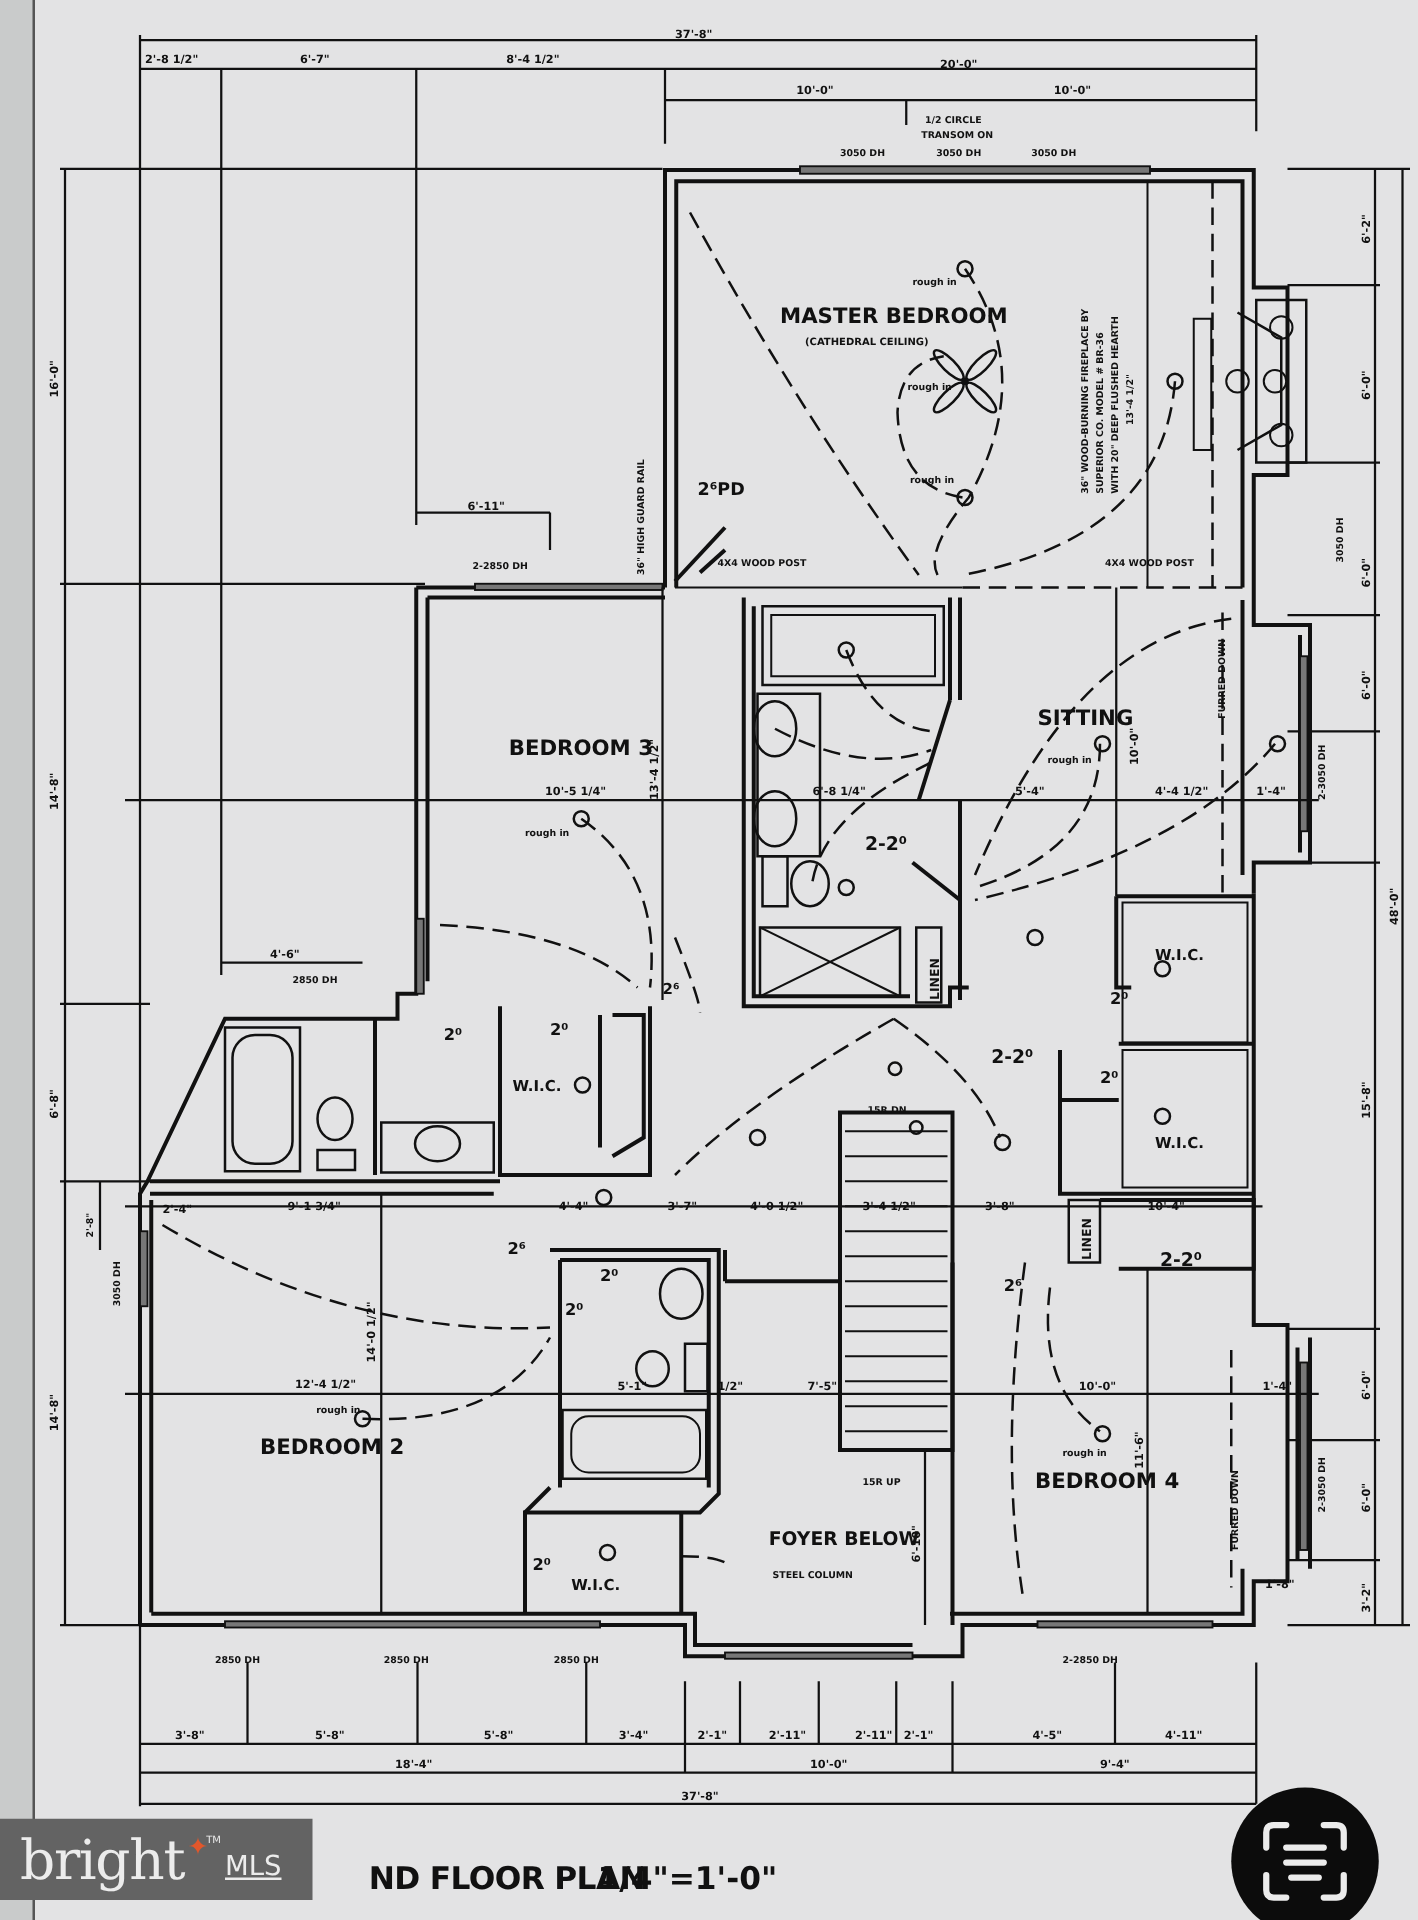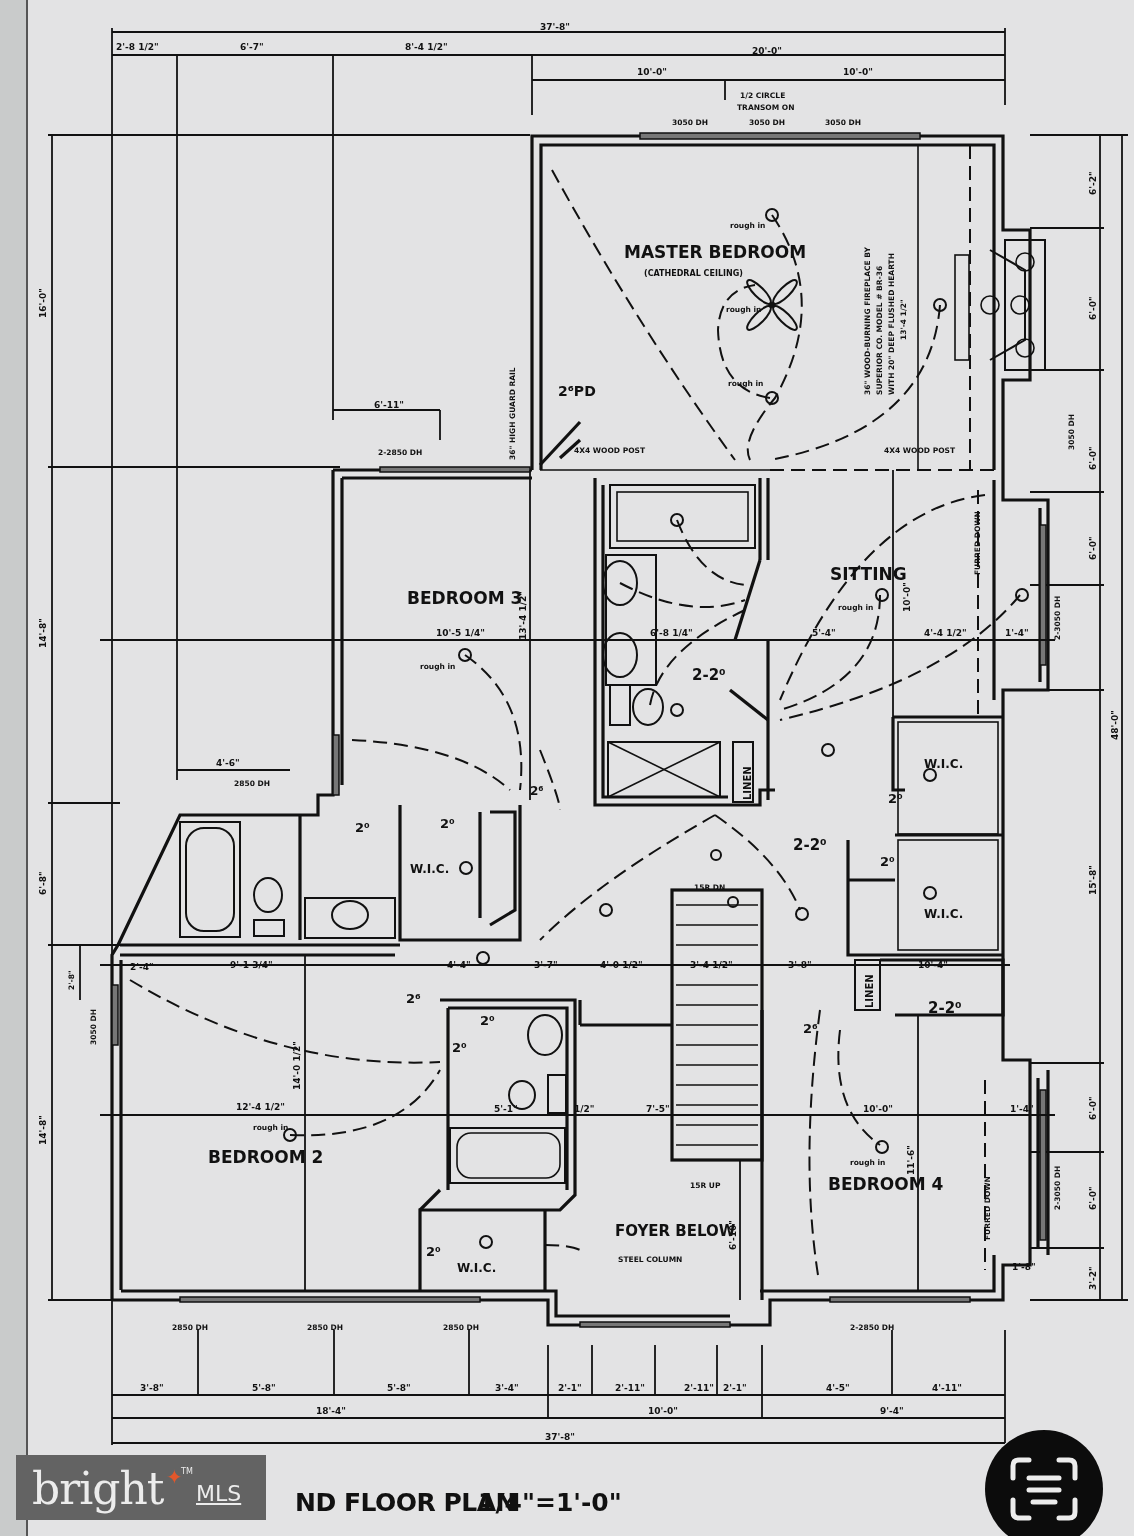--- a/index.html
+++ b/index.html
@@ -8,21 +8,21 @@
   svg.plan { position:absolute; left:0; top:0; }
   .lbl { font-family:"DejaVu Sans", sans-serif; font-weight:bold; fill:#111; }
   .dim { font-family:"DejaVu Sans", sans-serif; font-weight:bold; fill:#111; font-size:9px; }
   .small { font-family:"DejaVu Sans", sans-serif; font-weight:bold; fill:#111; font-size:7.5px; }
   .wall { fill:none; stroke:#111; stroke-width:3.2; }
   .thin { fill:none; stroke:#111; stroke-width:1.6; }
   .dash { fill:none; stroke:#111; stroke-width:2; stroke-dasharray:14 7; }
   .dimline { stroke:#111; stroke-width:1.8; fill:none; }
   .fix { fill:none; stroke:#111; stroke-width:2; }
   .win { fill:#777; stroke:#111; stroke-width:1.5; }
-  .logo-box { position:absolute; left:16px; top:1455px; width:250px; height:65px; background:#636363; }
+  .logo-box { position:absolute; left:0; top:1455px; width:250px; height:65px; background:#636363; }
   .logo-bright { position:absolute; left:16px; top:8px; font-family:"DejaVu Serif", serif; font-size:44px; color:#ececec; letter-spacing:-1px; }
   .logo-tm { position:absolute; left:165px; top:12px; font-size:8px; color:#ececec; }
   .logo-star { position:absolute; left:150px; top:10px; color:#e2572b; font-size:20px; }
   .logo-mls { position:absolute; left:180px; top:26px; font-family:"DejaVu Sans", sans-serif; font-size:22px; color:#ececec;text-decoration:underline; }
   .plan-title { position:absolute; left:250px; top:1488px; font-family:"DejaVu Sans", sans-serif; font-weight:bold; font-size:25px; color:#111; letter-spacing:-0.5px;margin-left:45px; }
   .plan-scale { position:absolute; left:478px; top:1488px; font-family:"DejaVu Sans", sans-serif; font-weight:bold; font-size:25px; color:#111; }
   .scan-btn { position:absolute; left:985px; top:1430px; width:118px; height:118px; border-radius:50%; background:#0c0c0c; }
   .scan-btn svg { position:absolute; left:0; top:0; }
 </style>
 </head>

